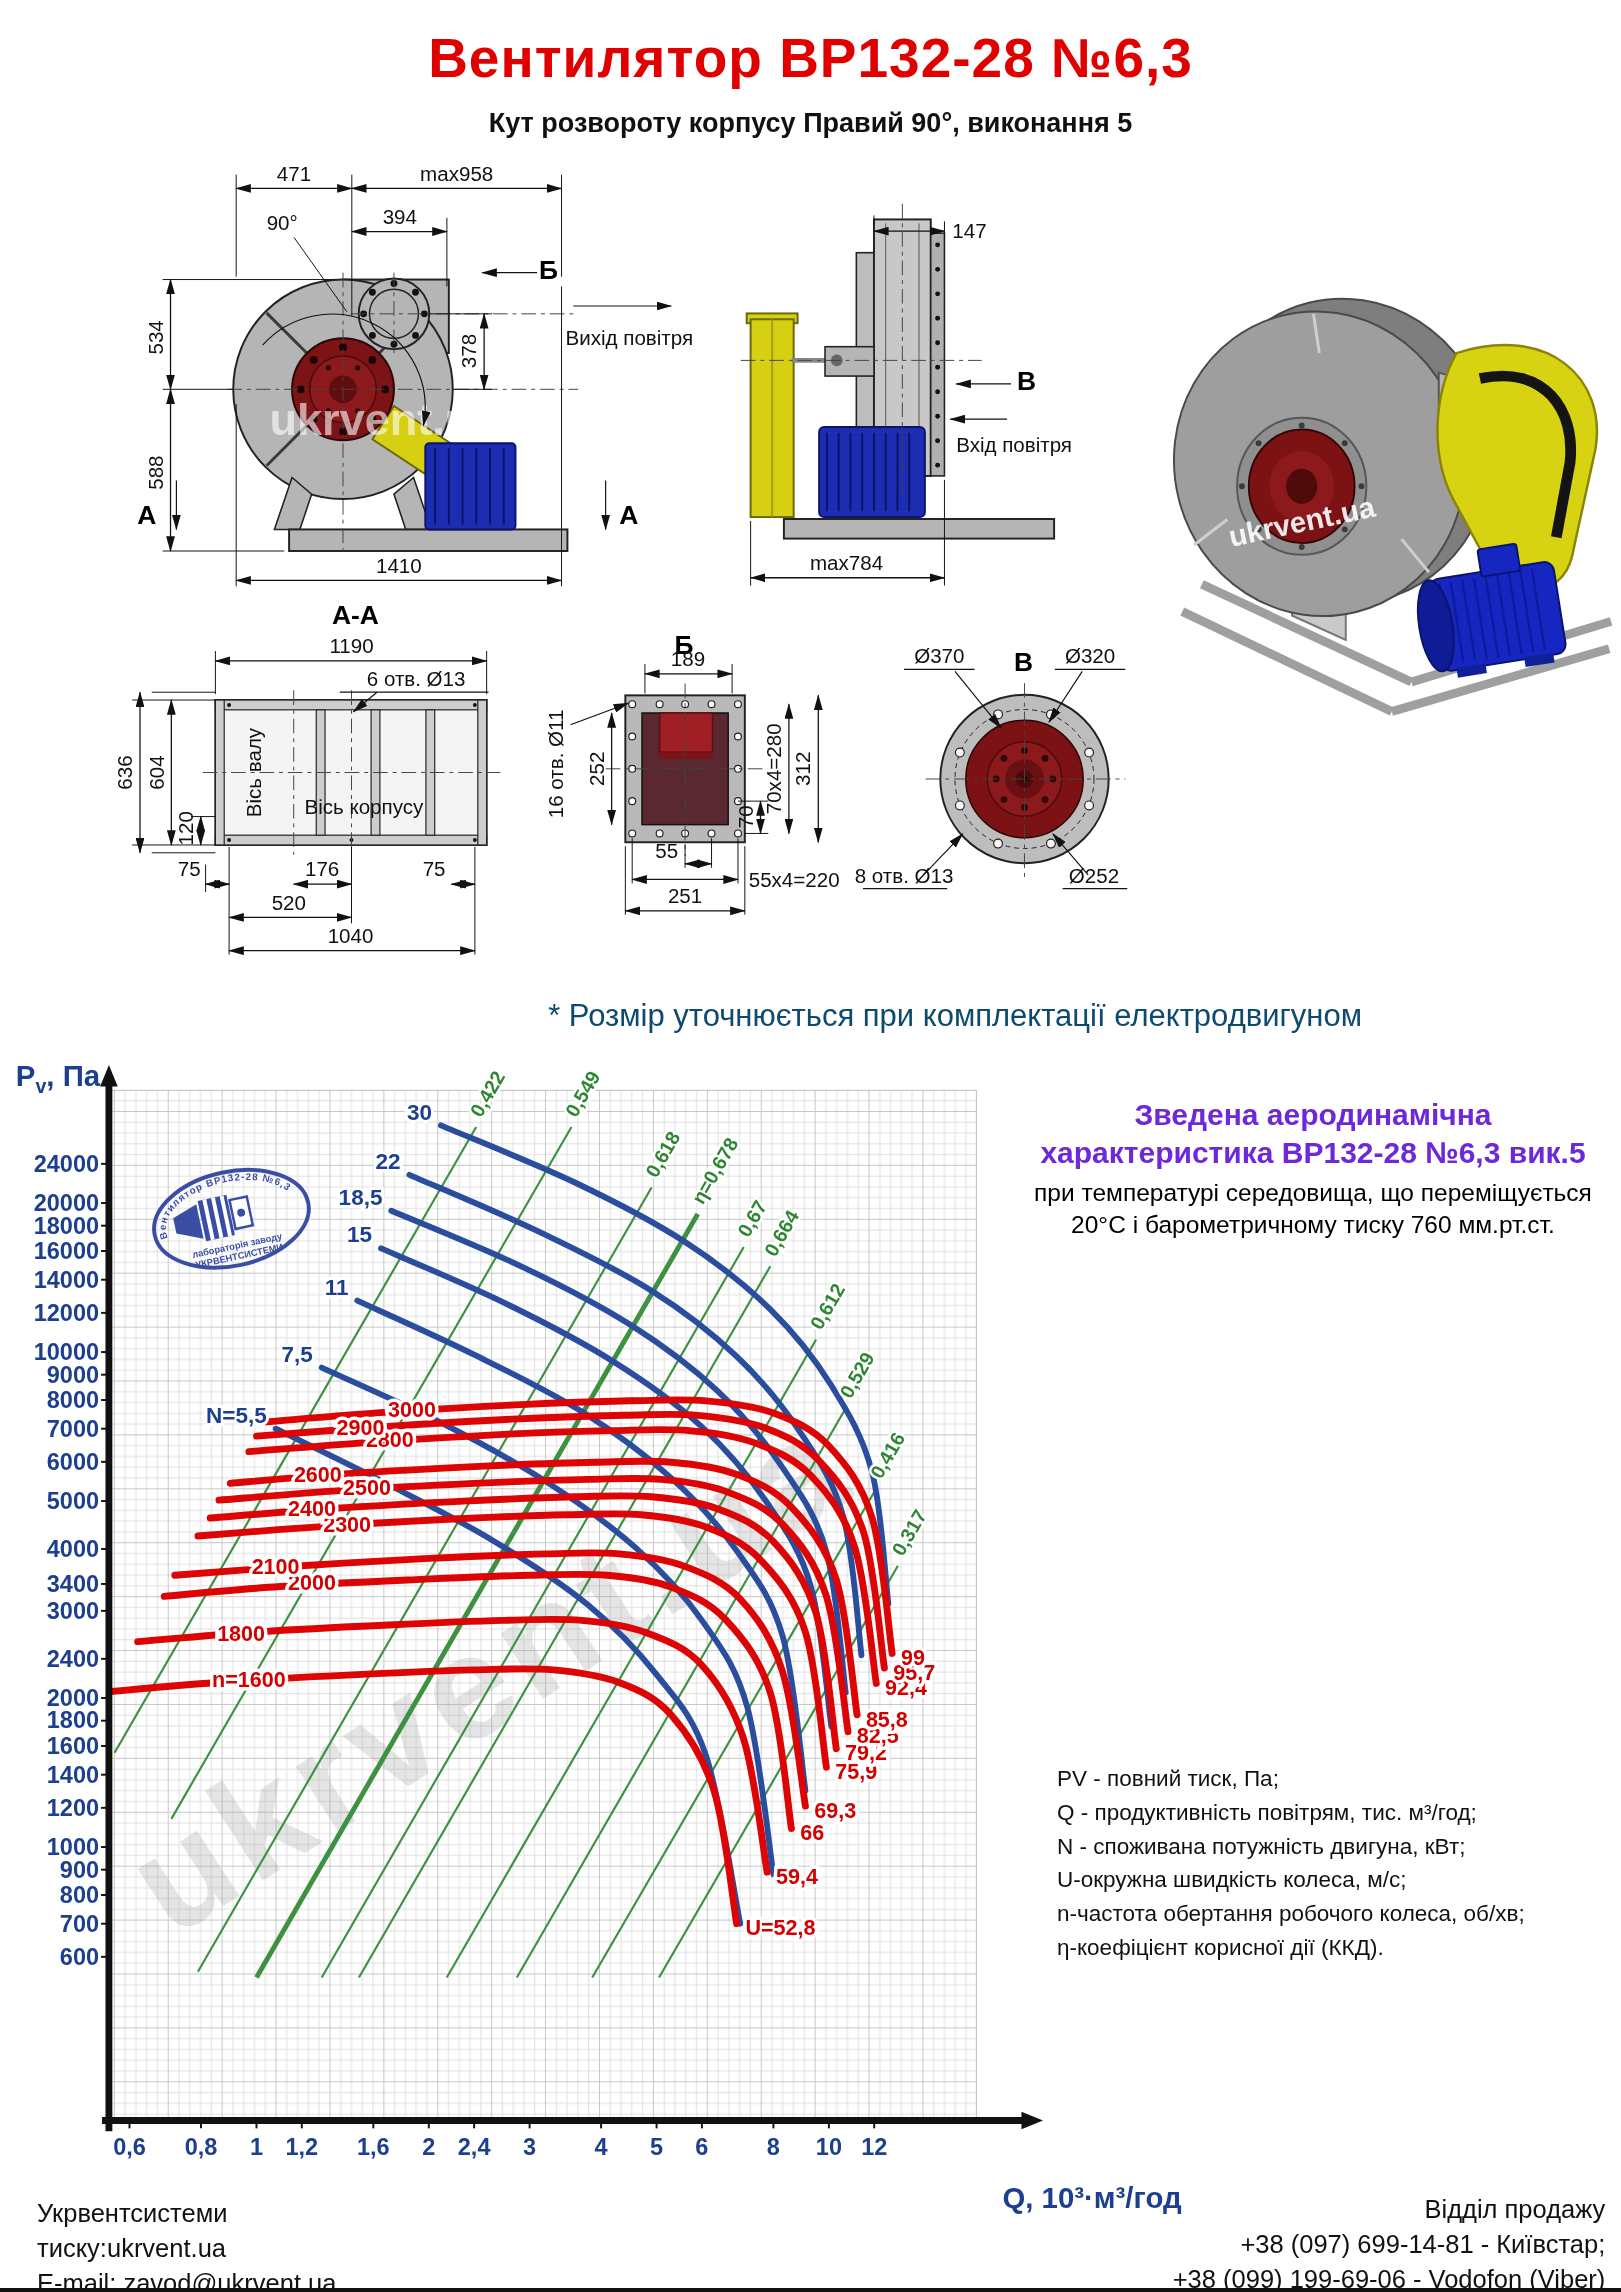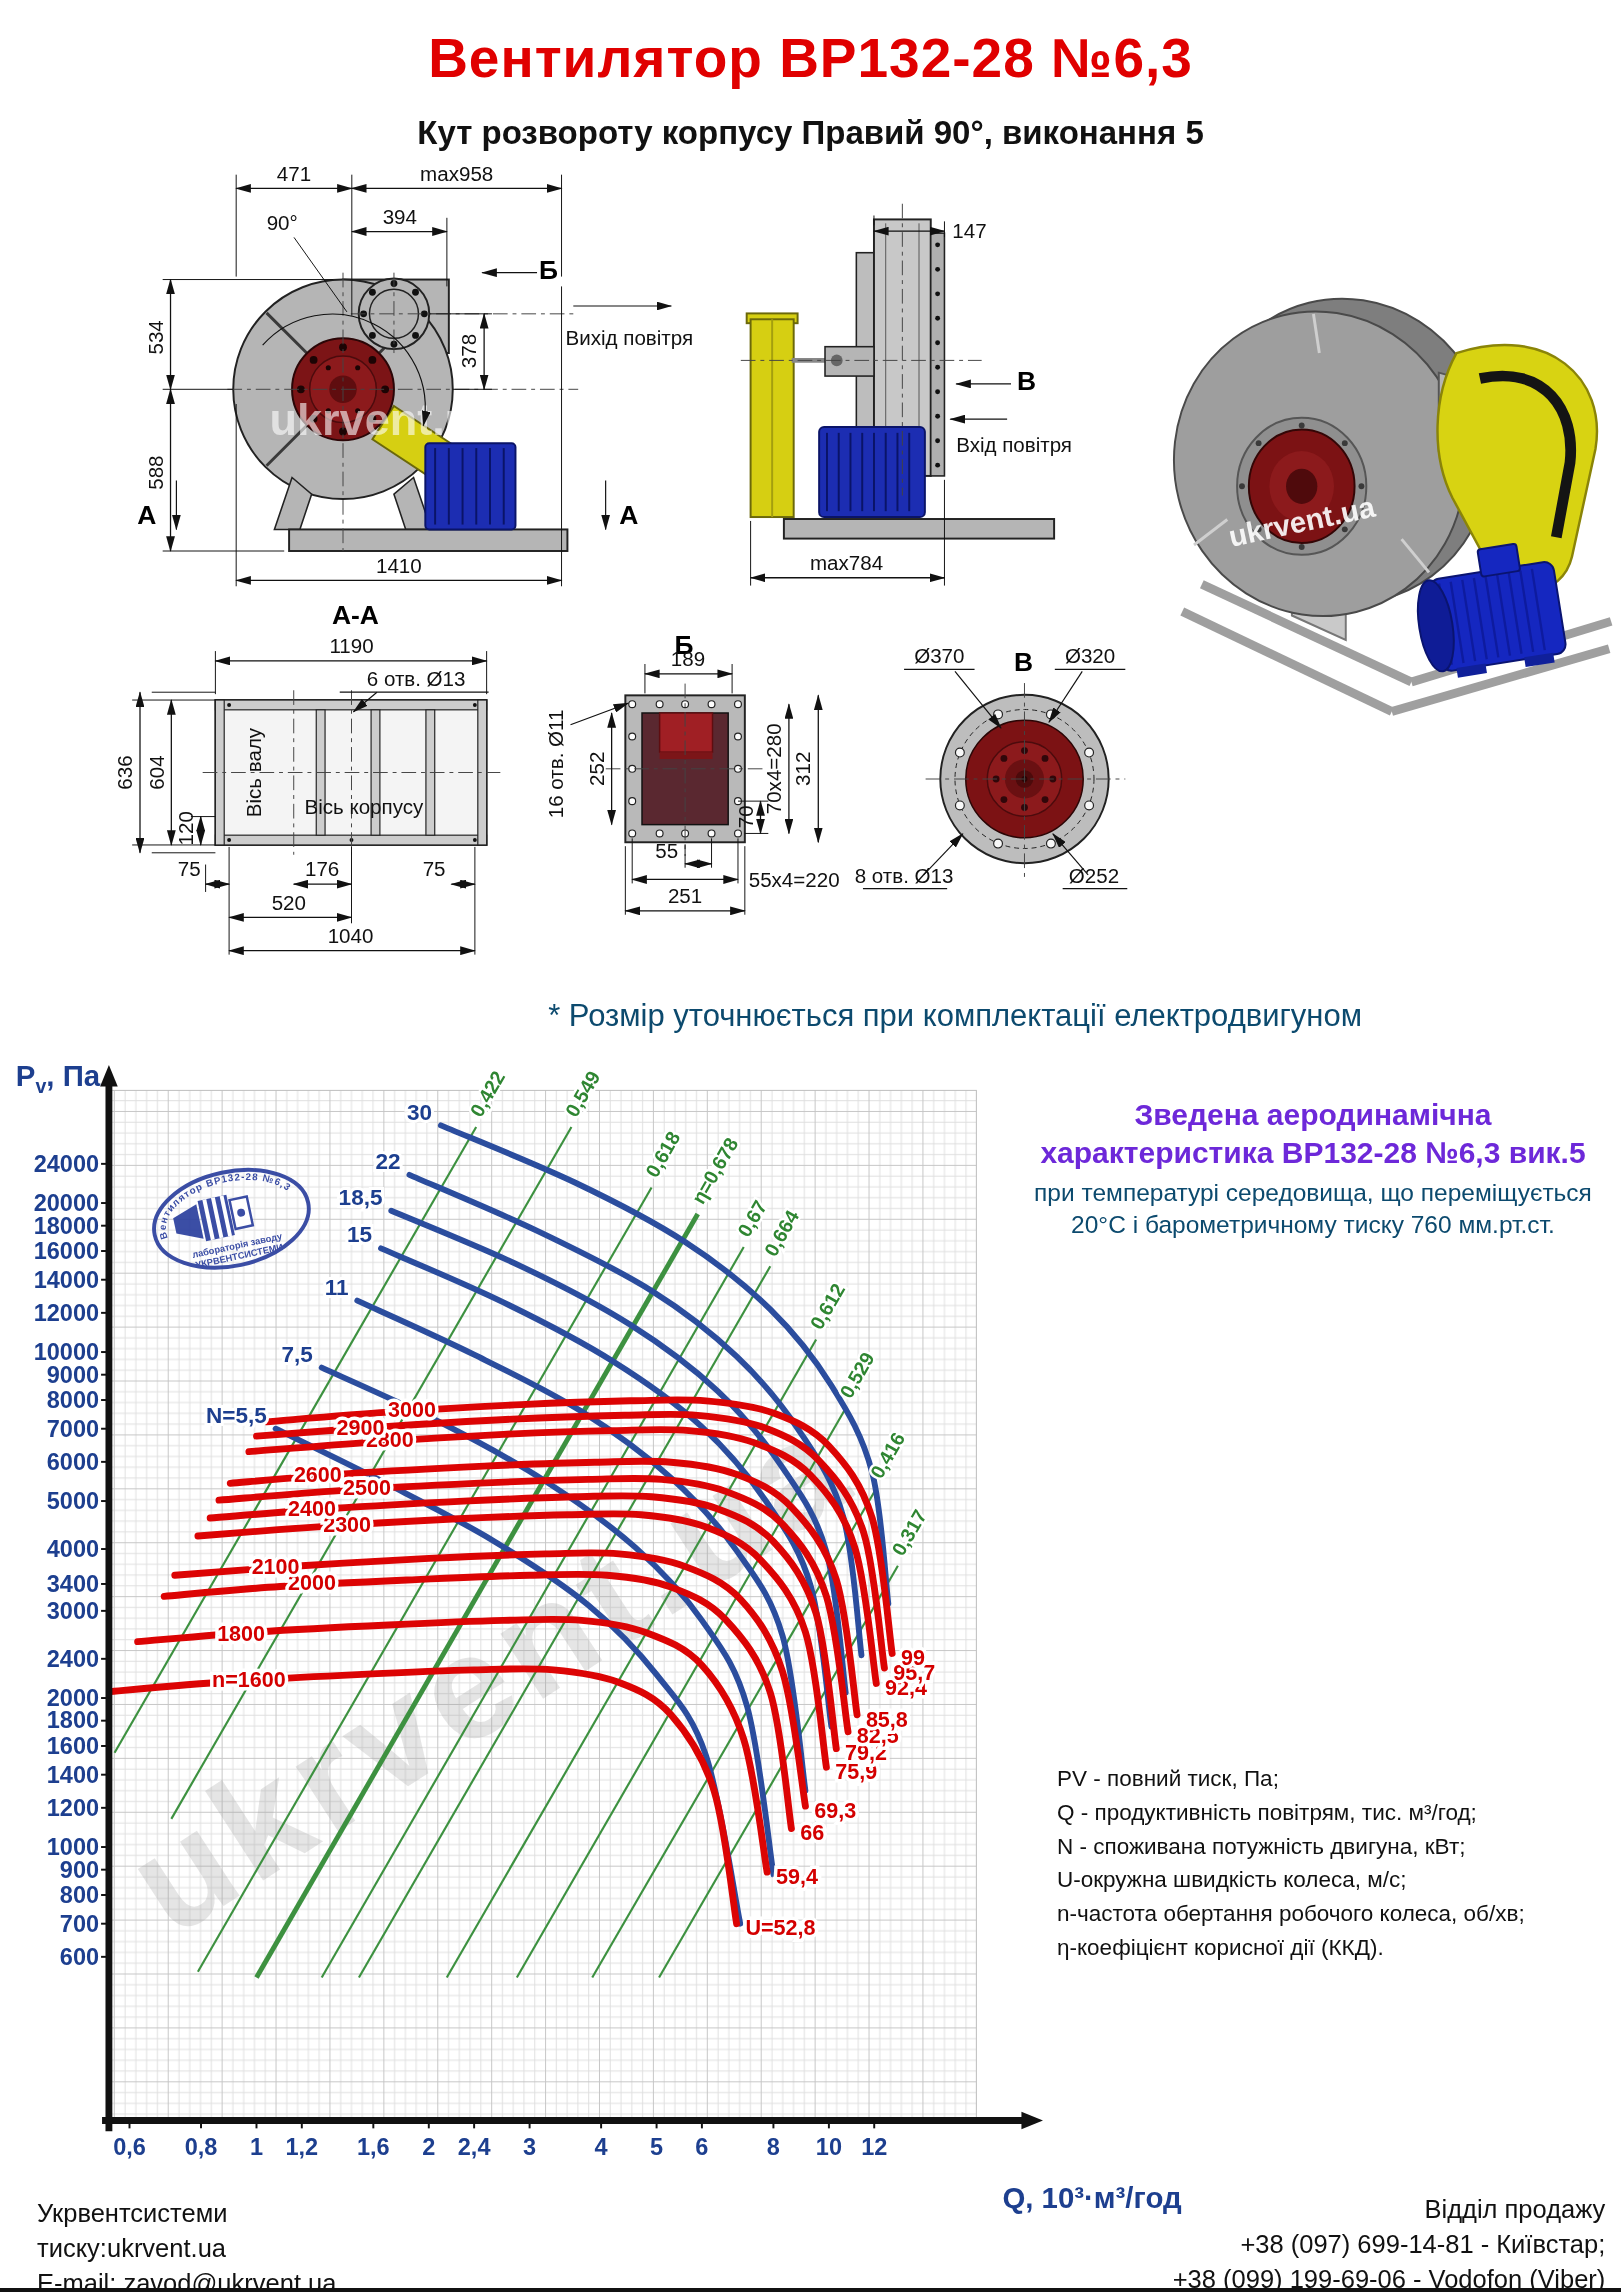--- a/index.html
+++ b/index.html
@@ -14,24 +14,24 @@
   .ld{stroke:#111;stroke-width:1.2;fill:none;marker-end:url(#ar)}
   .xl{stroke:#111;stroke-width:1}
   .ul{stroke:#111;stroke-width:1.2}
   .cl{stroke:#444;stroke-width:1;stroke-dasharray:15 5 4 5;fill:none}
   .tk{font-size:24px;font-weight:bold;fill:#1d3f8f}
   .axlab{font-size:30px;font-weight:bold;fill:#1d3f8f}
   .lr{font-size:22px;font-weight:bold;fill:#d40000;stroke:#fff;stroke-width:7px;paint-order:stroke}
   .lb{font-size:23px;font-weight:bold;fill:#1d3f8f;stroke:#fff;stroke-width:6px;paint-order:stroke}
   .lg{font-size:20px;font-weight:bold;fill:#2f8632;stroke:#fff;stroke-width:5px;paint-order:stroke}
   .hdr-title{font-size:55px;font-weight:bold;color:#e00000;letter-spacing:1px}
-  .hdr-sub{font-size:33px;font-weight:bold;color:#111;margin-top:24px}
+  .hdr-sub{font-size:27px;font-weight:bold;color:#111;margin-top:18px}
   .note{font-size:31px;color:#0c4a6e;text-align:right}
   .ct-title{font-size:30px;font-weight:bold;color:#6d28d9;text-align:center;line-height:1.25}
-  .ct-sub{font-size:24.5px;color:#0c4a6e;text-align:center;line-height:1.3;margin-top:5.9px}
+  .ct-sub{font-size:24.5px;color:#000000;text-align:center;line-height:1.3;margin-top:5.9px}
   .legend{font-size:22.5px;line-height:1.5;color:#111}
   .foot{font-size:25.5px;line-height:1.38;color:#111}
   .foot-r{text-align:right}
 </style>
 </head>
 <body>
 
 <svg width="0" height="0" class="abs">
   <defs>
     <marker id="ar" orient="auto-start-reverse" markerUnits="userSpaceOnUse" markerWidth="16" markerHeight="9" refX="15" refY="4.5">

